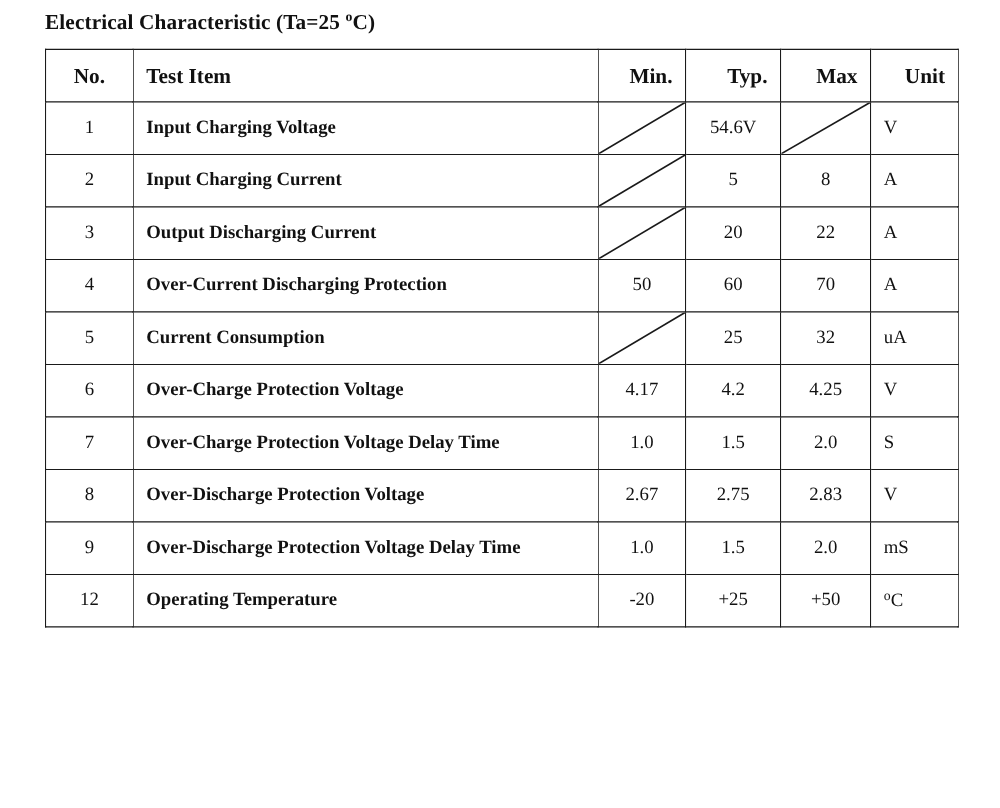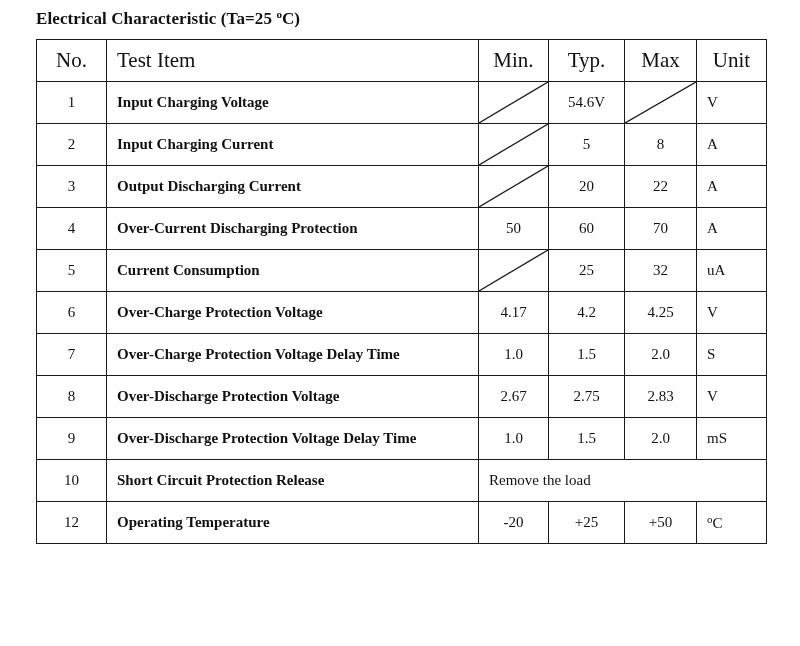--- a/index.html
+++ b/index.html
@@ -53,28 +53,28 @@
     border: 1px solid #1a1a1a;
     height: 42px;
     box-sizing: border-box;
     font-size: 15px;
     padding: 0 10px;
     vertical-align: middle;
     position: relative;
     background: #ffffff;
   }
   table.spec thead th {
-    font-weight: normal;
-    font-size: 21px;
+    font-weight: bold;
+    font-size: 17px;
   }
   th.h-no, td.cell-no {
     text-align: center;
   }
   th.h-item { text-align: left; }
-  th.h-min, th.h-typ, th.h-max, th.h-unit { text-align: center; }
+  th.h-min, th.h-typ, th.h-max, th.h-unit { text-align: right; }
 
   td.cell-item { text-align: left; white-space: nowrap; font-weight: bold; }
   td.cell-val  { text-align: center; }
   td.cell-unit { text-align: left; }
   td.cell-merged { text-align: left; }
 
   
   td.slash { padding: 0; }
   td.slash svg {
     position: absolute;
@@ -203,25 +203,20 @@
         </tr>
         <tr>
           <td class="cell-no">9</td>
           <td class="cell-item">Over-Discharge Protection Voltage Delay Time</td>
           <td class="cell-val">1.0</td>
           <td class="cell-val">1.5</td>
           <td class="cell-val">2.0</td>
           <td class="cell-unit">mS</td>
         </tr>
         <tr>
-          <td class="cell-no">10</td>
-          <td class="cell-item">Short Circuit Protection Release</td>
-          <td class="cell-merged" colspan="4">Remove the load</td>
-        </tr>
-        <tr>
           <td class="cell-no">12</td>
           <td class="cell-item">Operating Temperature</td>
           <td class="cell-val">-20</td>
           <td class="cell-val">+25</td>
           <td class="cell-val">+50</td>
           <td class="cell-unit deg-unit"><span class="deg">o</span>C</td>
         </tr>
       </tbody>
   </table>
 

